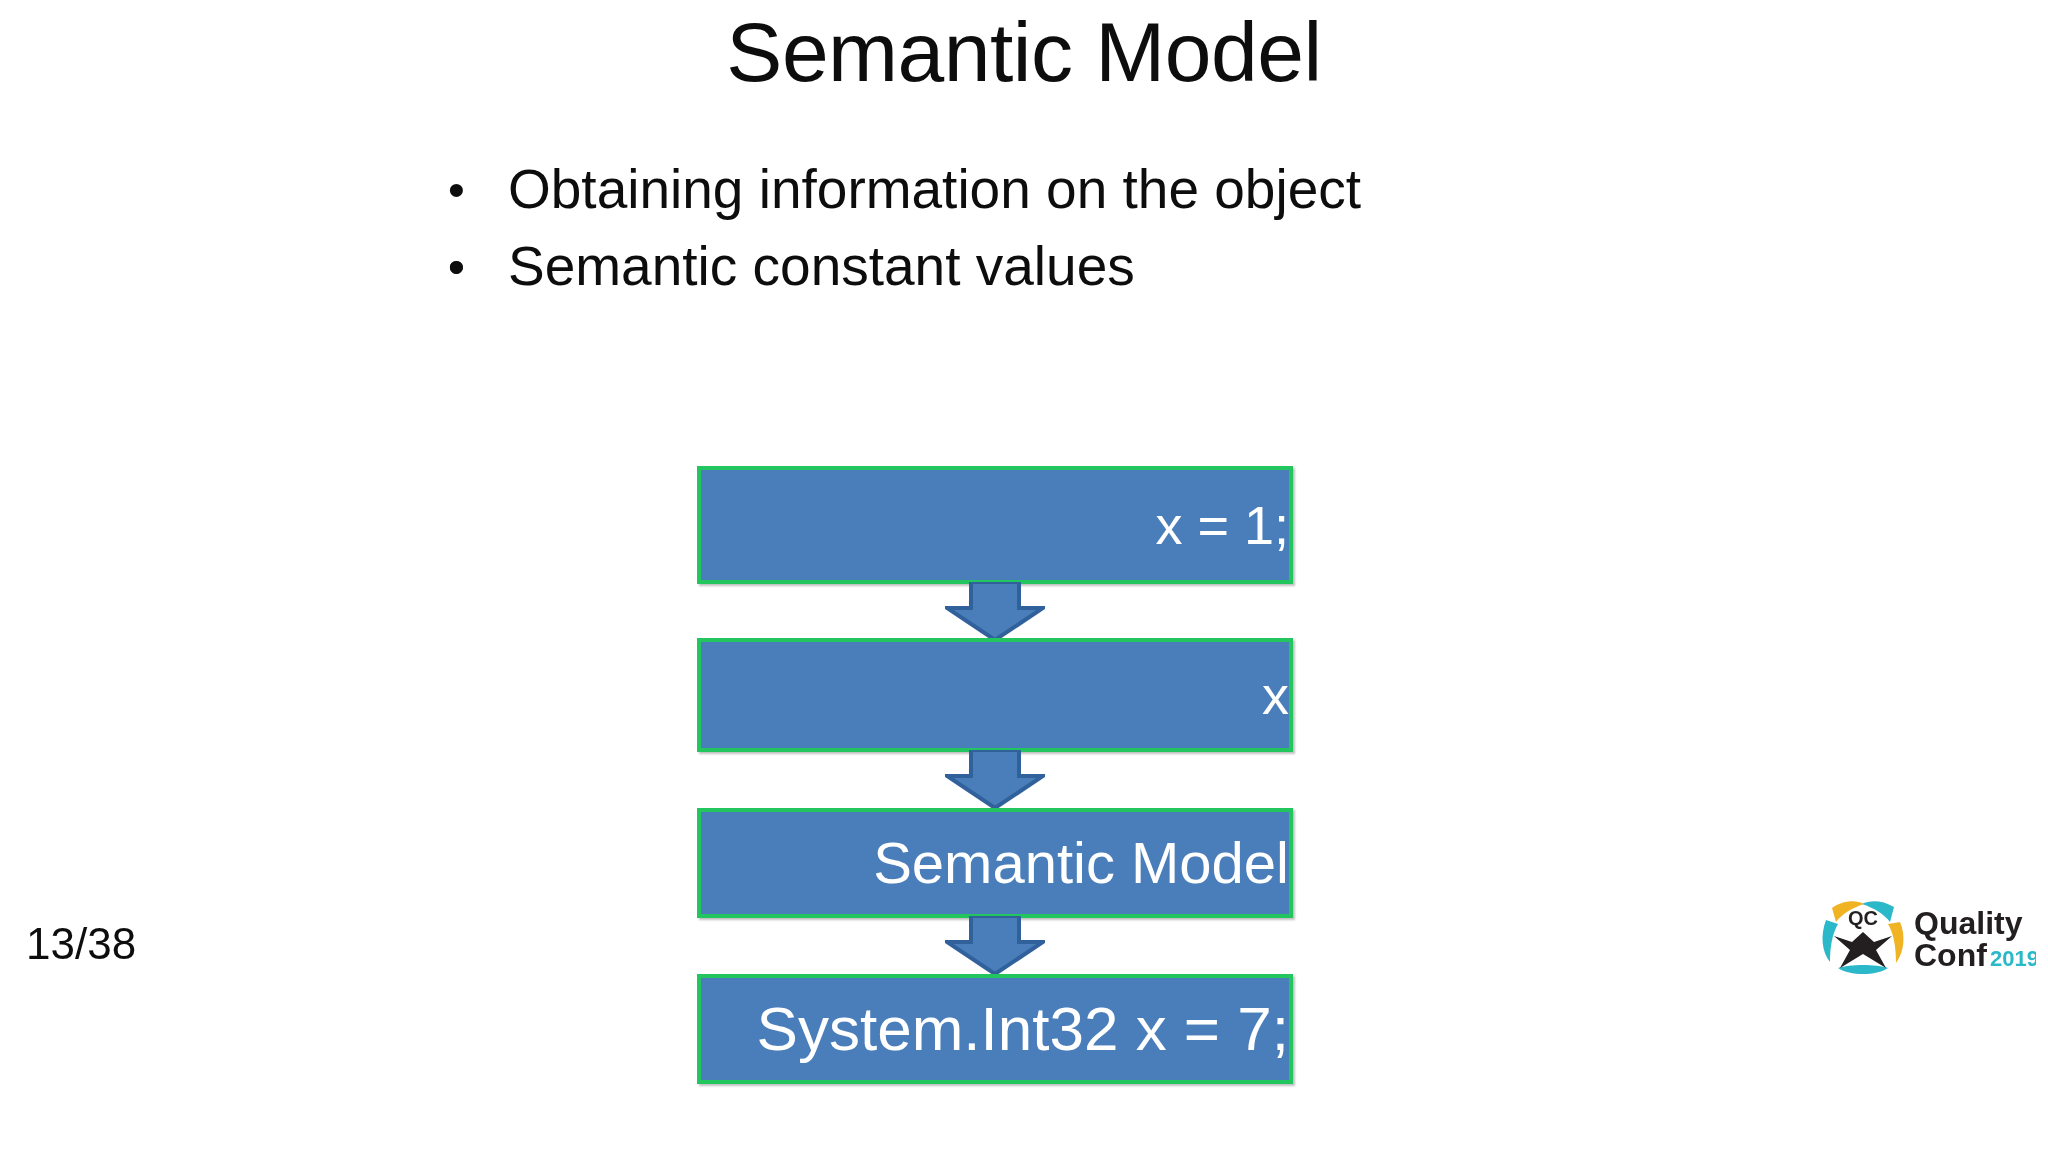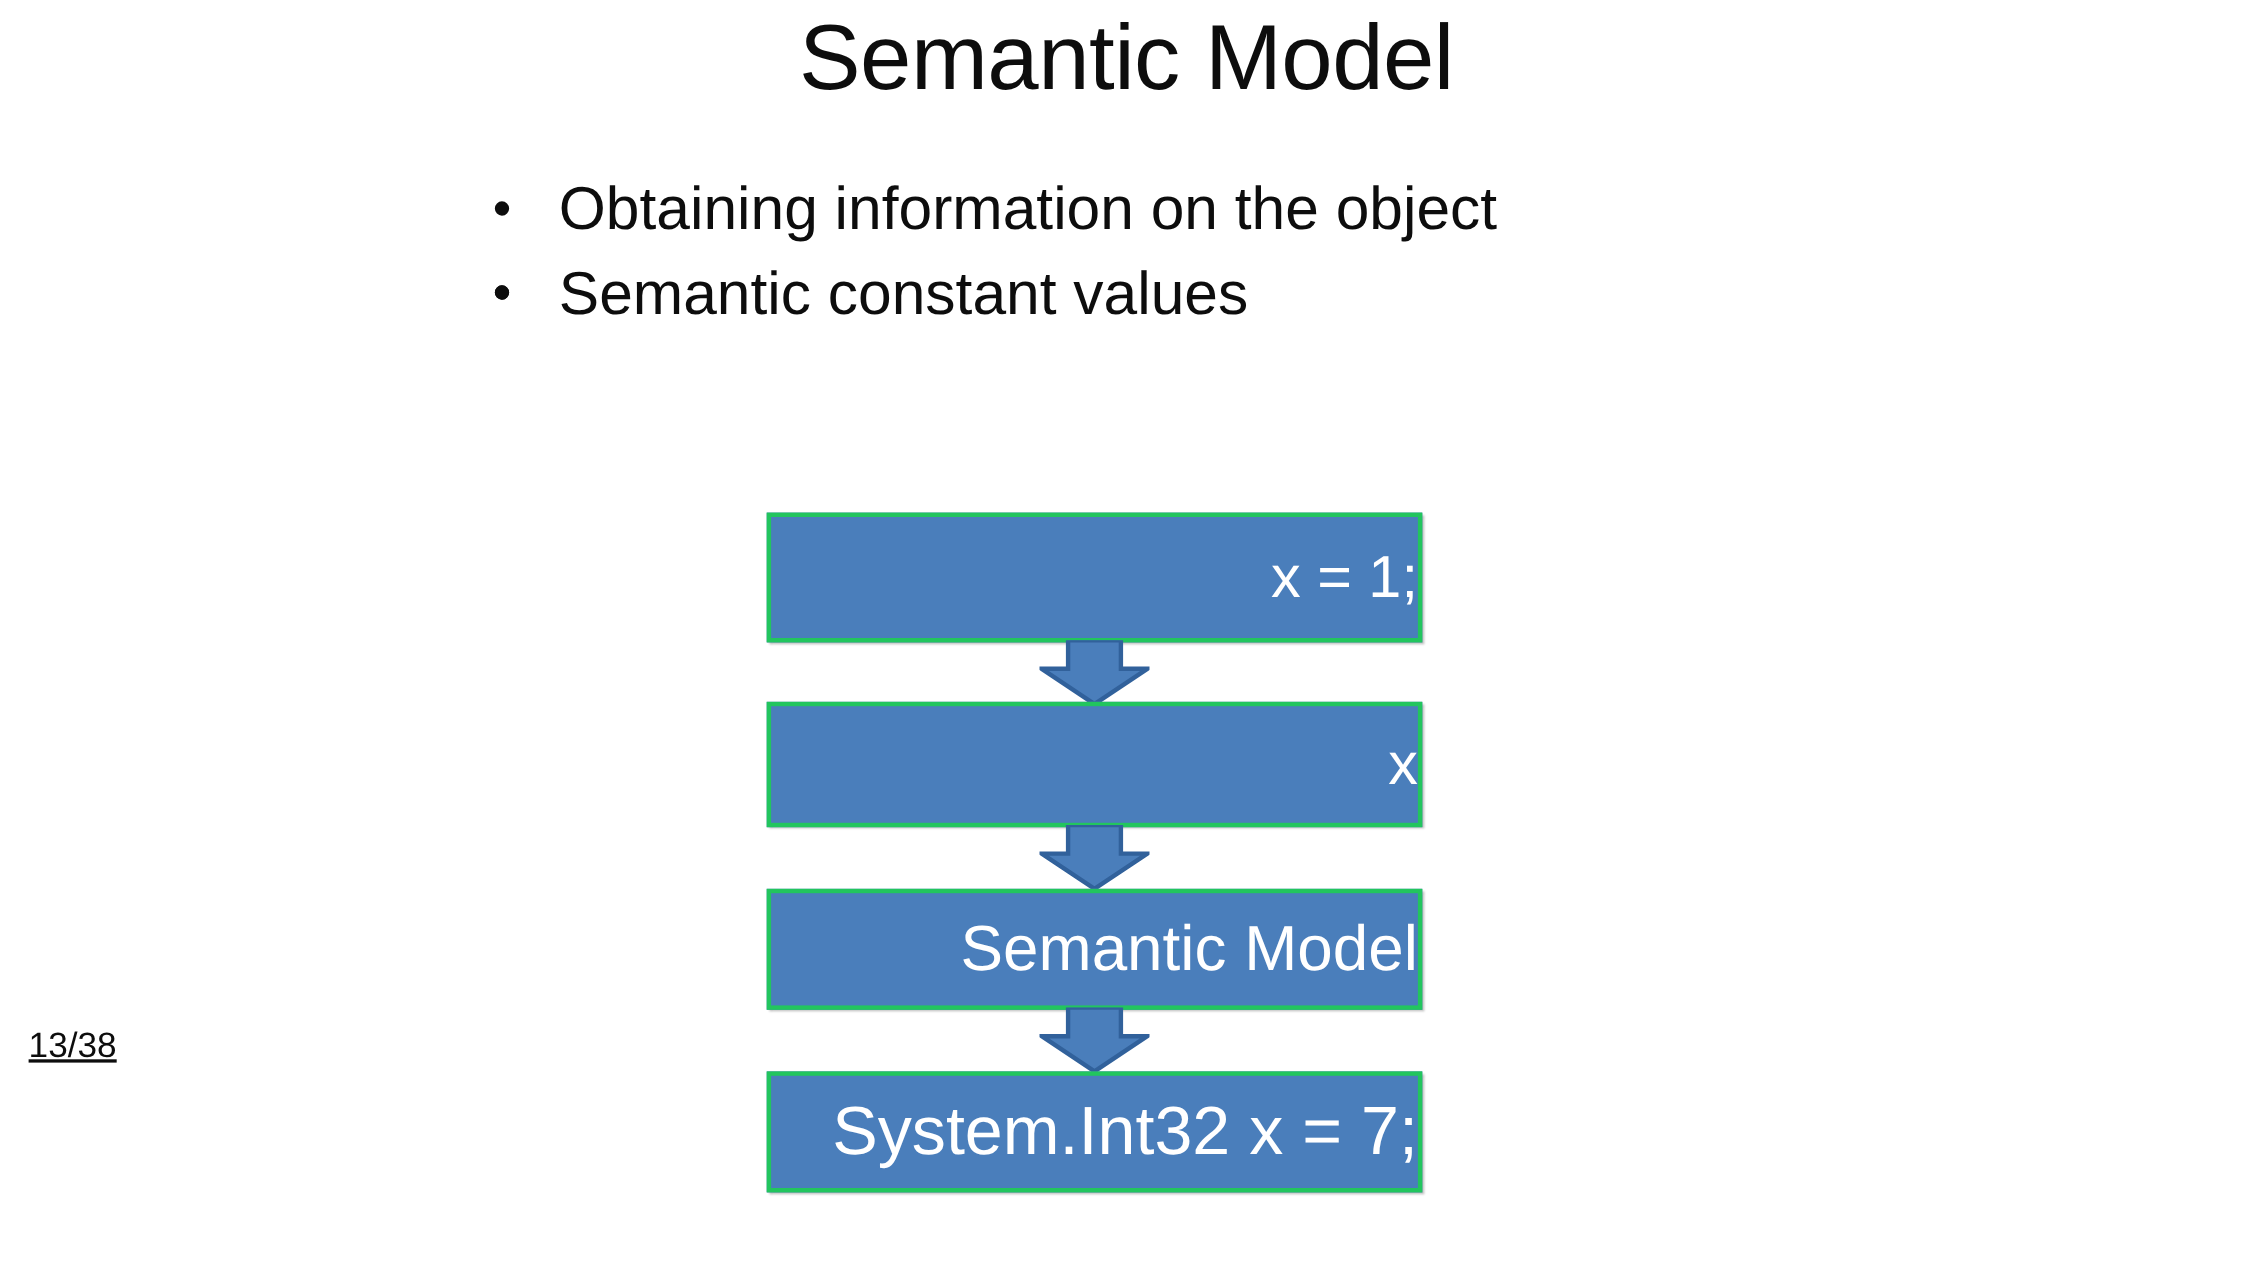--- a/index.html
+++ b/index.html
@@ -111,24 +111,23 @@
   .flow-arrow.a0 { top: 116px; }
   .flow-arrow.a1 { top: 284px; }
   .flow-arrow.a2 { top: 450px; }
   .flow-arrow svg { display: block; width: 100px; height: 60px; }
 
   
   #page-number {
     position: absolute;
     left: 26px;
     bottom: 22px;
-    font-size: 32px;
+    font-size: 44px;
     line-height: 1;
     color: #0d0d0d;
-    text-decoration: underline;
   }
 
   
   #logo {
     position: absolute;
     right: 12px;
     bottom: 8px;
     width: 222px;
     height: 88px;
   }
@@ -188,14 +187,34 @@
     </div>
 
     <div class="flow-box b3">
       <span class="flow-label">System.Int32 x = 7;</span>
     </div>
 
   </div>
 
   <div id="page-number">13/38</div>
 
+  <div id="logo">
+    <svg viewBox="0 0 222 88" xmlns="http://www.w3.org/2000/svg">
+      <g>
+
+        <path d="M12 28 C 6 44, 8 60, 16 70 C 16 56, 18 42, 24 32 Z" fill="#2bb8c9"></path>
+        <path d="M18 16 C 30 8, 42 8, 50 12 C 38 16, 28 22, 22 30 Z" fill="#f0b323"></path>
+        <path d="M86 30 C 92 44, 90 60, 82 71 C 82 56, 80 42, 74 32 Z" fill="#f0b323"></path>
+        <path d="M80 15 C 68 8, 56 8, 48 12 C 60 16, 70 22, 76 30 Z" fill="#2bb8c9"></path>
+        <path d="M24 76 C 36 84, 62 84, 74 76 C 62 72, 36 72, 24 76 Z" fill="#2bb8c9"></path>
+
+        <path d="M49 40 L 60 50 L 78 44 L 62 58 L 72 76 L 49 62 L 26 76 L 36 58 L 20 44 L 38 50 Z" fill="#231f20"></path>
+        <text x="49" y="33" font-family="'Liberation Sans', sans-serif" font-size="20" font-weight="bold" fill="#231f20" text-anchor="middle">QC</text>
+      </g>
+      <g>
+        <text x="100" y="42" font-family="'Liberation Sans', sans-serif" font-size="32" font-weight="bold" fill="#231f20">Quality</text>
+        <text x="100" y="74" font-family="'Liberation Sans', sans-serif" font-size="32" font-weight="bold" fill="#231f20">Conf</text>
+        <text x="176" y="74" font-family="'Liberation Sans', sans-serif" font-size="22" font-weight="bold" fill="#2bb8c9">2019</text>
+      </g>
+    </svg>
+  </div>
 
 </div>
 
 </body></html>

